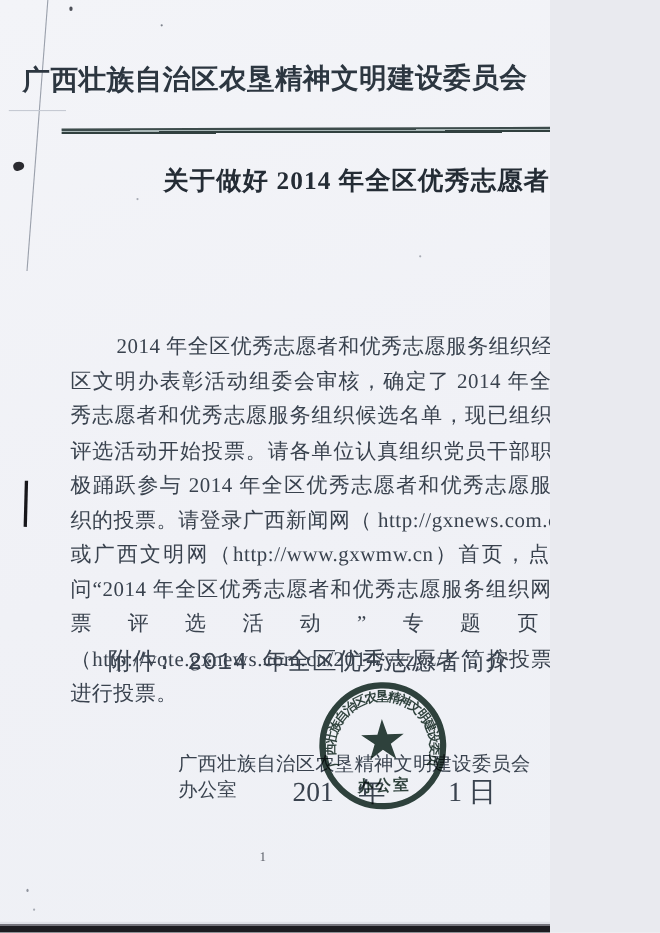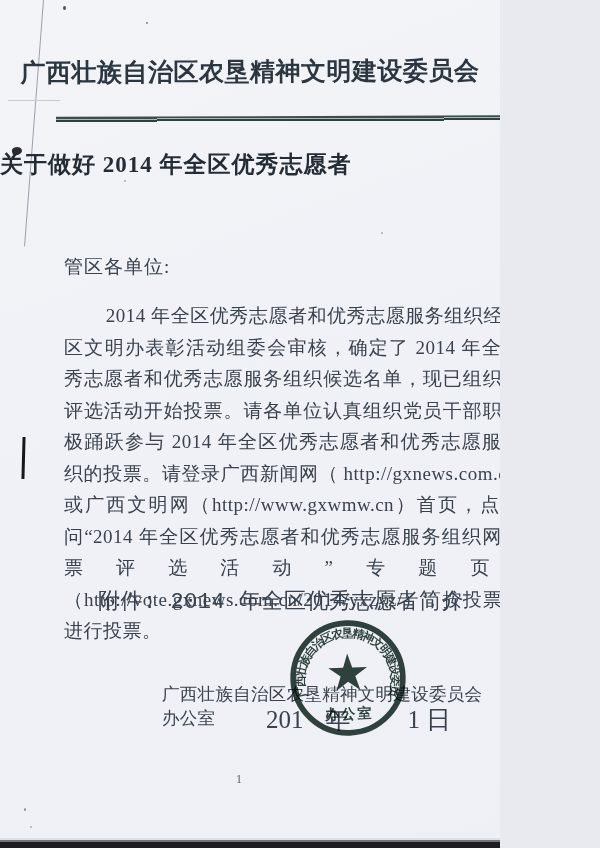--- a/index.html
+++ b/index.html
@@ -31,21 +31,21 @@
     position: absolute;
     top: 116px; left: 56px; width: 489px; height: 6px;
     background: linear-gradient(#3d4c4c 0 2px, #aab8b8 2px 3px, #31403f 3px 5px, transparent 5px);
     transform: rotate(-0.2deg);
   }
 
   
   .title-block {
     position: absolute;
     top: 144px; left: 0; right: 0;
-    text-align: left;
+    text-align: right;
     color: #242c35;
   }
   .title-line {
     font-size: 23px;
     font-weight: bold;
     letter-spacing: 1px;
     line-height: 41px;
   }
 
   
@@ -169,21 +169,20 @@
   <div class="artifact speck s7"></div>
   <div class="artifact speck s8"></div>
 
   <div class="org-name">广西壮族自治区农垦精神文明建设委员会</div>
   <div class="head-rule"></div>
 
   <div class="title-block">
     <div class="title-line">关于做好 2014 年全区优秀志愿者</div>
   </div>
 
-  <div class="salutation">管区各单位:</div>
   <p class="body-para">2014 年全区优秀志愿者和优秀志愿服务组织经自治区文明办表彰活动组委会审核，确定了 2014 年全区优秀志愿者和优秀志愿服务组织候选名单，现已组织网上评选活动开始投票。请各单位认真组织党员干部职工积极踊跃参与 2014 年全区优秀志愿者和优秀志愿服务组织的投票。请登录广西新闻网（ http://gxnews.com.cn ）或广西文明网（http://www.gxwmw.cn）首页，点击访问“2014 年全区优秀志愿者和优秀志愿服务组织网上投票评选活动”专题页面（http://vote.gxnews.com.cn/2014/yxzyz/），按投票说明进行投票。</p>
   <div class="attachment">附件: 2014 年全区优秀志愿者简介</div>
 
   <div class="office-line">广西壮族自治区农垦精神文明建设委员会办公室</div>
   <div class="date-line">
     <span>201</span><span class="gap1"></span><span>年</span><span class="gap2"></span><span>1</span><span class="gap3"></span><span>日</span>
   </div>
 
   <svg class="seal" viewBox="0 0 120 120">
     <defs>

